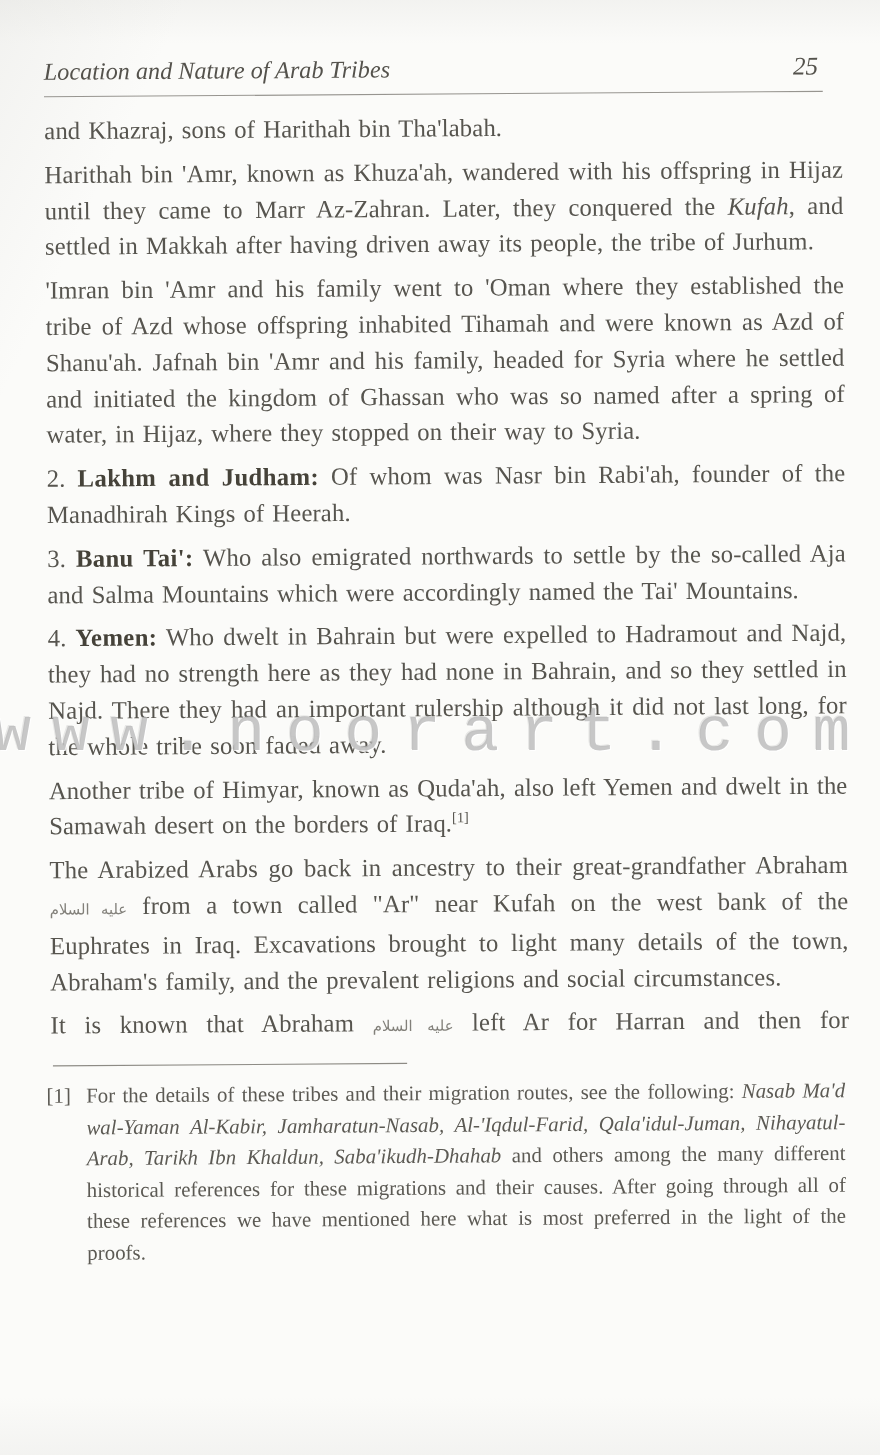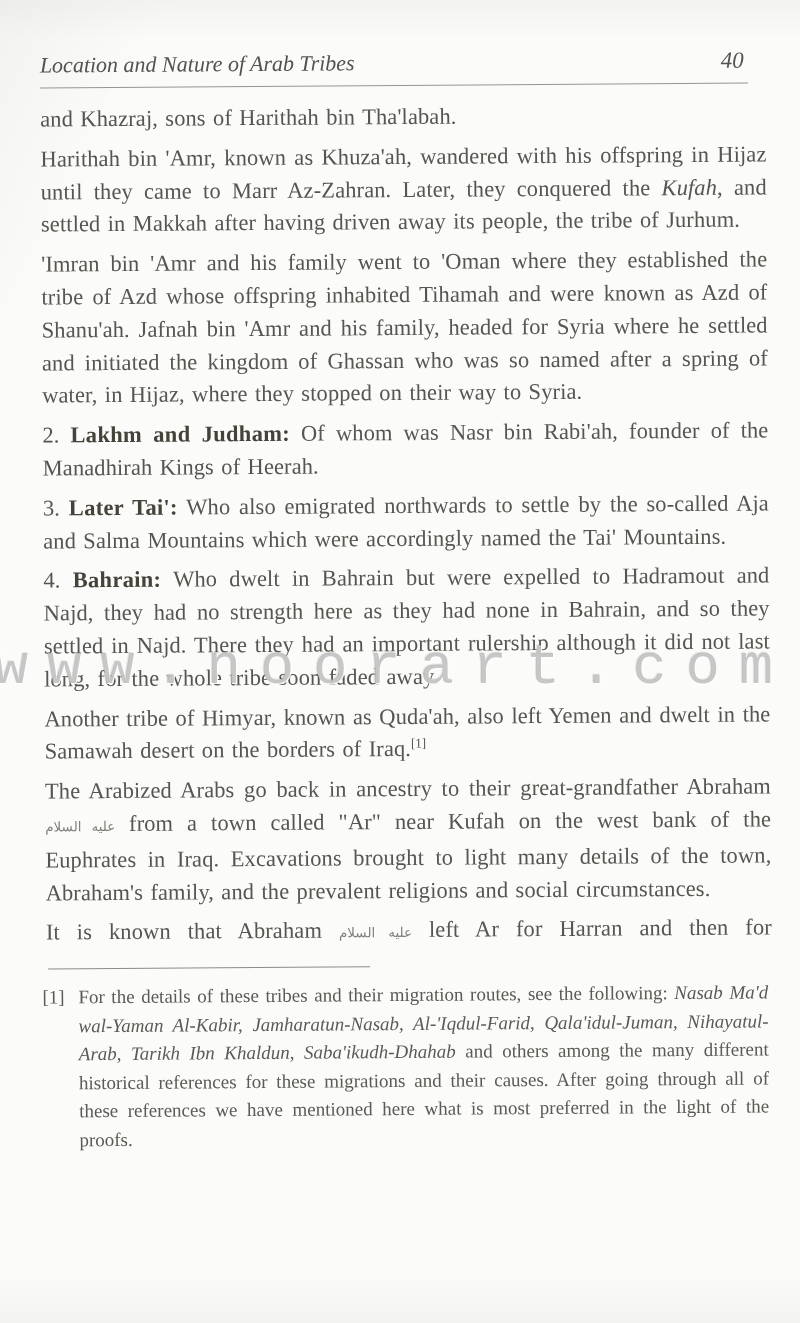--- a/index.html
+++ b/index.html
@@ -26,21 +26,21 @@
     margin:15px 30px 0 44px;
     font-size:22.5px;line-height:32.8px;
     text-align:justify;color:#57554f;
     letter-spacing:.1px; word-spacing:1.6px;
   }
   .bodytext p{margin:0 0 7px 0;}
   .bodytext p.stretch{text-align-last:justify;}
   .b{font-weight:bold;color:#454239;letter-spacing:.3px;}
   .i{font-style:italic;}
   .sup{font-size:.58em;vertical-align:super;line-height:0;letter-spacing:0;}
-  .ar{font-family:Liberation Serif, serif;font-size:.6em;color:#82807a;letter-spacing:0;word-spacing:0;}
+  .ar{font-family:Liberation Sans, sans-serif;font-size:.6em;color:#82807a;letter-spacing:0;word-spacing:0;}
   
   .fnsep{
     margin:16px 0 14px 46px;width:322px;height:0;
     border-top:1.5px solid #8d8b85;
   }
   .fn{
     position:relative;
     margin:0 34px 0 40px;padding-left:36px;
     font-size:19px;line-height:28.5px;
     text-align:justify;color:#5c5a54;word-spacing:1.2px;
@@ -56,30 +56,30 @@
     pointer-events:none;
   }
 </style>
 </head>
 <body>
 
 <div class="scan">
 
   <div class="hdr">
     <span>Location and Nature of Arab Tribes</span>
-    <span class="pageno">40</span>
+    <span class="pageno">25</span>
   </div>
 
   <div class="bodytext" id="bodytext">
       <p class="para"><span>and Khazraj, sons of Harithah bin Tha'labah.</span></p>
       <p class="para"><span>Harithah bin 'Amr, known as Khuza'ah, wandered with his offspring in Hijaz until they came to Marr Az-Zahran. Later, they conquered the </span><span class="i">Kufah</span><span>, and settled in Makkah after having driven away its people, the tribe of Jurhum.</span></p>
       <p class="para"><span>'Imran bin 'Amr and his family went to 'Oman where they established the tribe of Azd whose offspring inhabited Tihamah and were known as Azd of Shanu'ah. Jafnah bin 'Amr and his family, headed for Syria where he settled and initiated the kingdom of Ghassan who was so named after a spring of water, in Hijaz, where they stopped on their way to Syria.</span></p>
       <p class="para"><span>2. </span><span class="b">Lakhm and Judham:</span><span> Of whom was Nasr bin Rabi'ah, founder of the Manadhirah Kings of Heerah.</span></p>
-      <p class="para"><span>3. </span><span class="b">Later Tai':</span><span> Who also emigrated northwards to settle by the so-called Aja and Salma Mountains which were accordingly named the Tai' Mountains.</span></p>
-      <p class="para"><span>4. </span><span class="b">Bahrain:</span><span> Who dwelt in Bahrain but were expelled to Hadramout and Najd, they had no strength here as they had none in Bahrain, and so they settled in Najd. There they had an important rulership although it did not last long, for the whole tribe soon faded away.</span></p>
+      <p class="para"><span>3. </span><span class="b">Banu Tai':</span><span> Who also emigrated northwards to settle by the so-called Aja and Salma Mountains which were accordingly named the Tai' Mountains.</span></p>
+      <p class="para"><span>4. </span><span class="b">Yemen:</span><span> Who dwelt in Bahrain but were expelled to Hadramout and Najd, they had no strength here as they had none in Bahrain, and so they settled in Najd. There they had an important rulership although it did not last long, for the whole tribe soon faded away.</span></p>
       <p class="para"><span>Another tribe of Himyar, known as Quda'ah, also left Yemen and dwelt in the Samawah desert on the borders of Iraq.</span><span class="sup">[1]</span></p>
       <p class="para"><span>The Arabized Arabs go back in ancestry to their great-grandfather Abraham </span><span class="ar">عليه السلام</span><span> from a town called "Ar" near Kufah on the west bank of the Euphrates in Iraq. Excavations brought to light many details of the town, Abraham's family, and the prevalent religions and social circumstances.</span></p>
       <p class="para stretch"><span>It is known that Abraham </span><span class="ar">عليه السلام</span><span> left Ar for Harran and then for</span></p>
     </div>
 
   <div class="fnsep"></div>
 
   <div class="fn" id="footnote">
     <span class="marker">[1]</span>
     <span id="fnruns"><span>For the details of these tribes and their migration routes, see the following: </span><span class="i">Nasab Ma'd wal-Yaman Al-Kabir, Jamharatun-Nasab, Al-'Iqdul-Farid, Qala'idul-Juman, Nihayatul-Arab, Tarikh Ibn Khaldun, Saba'ikudh-Dhahab</span><span> and others among the many different historical references for these migrations and their causes. After going through all of these references we have mentioned here what is most preferred in the light of the proofs.</span></span>

